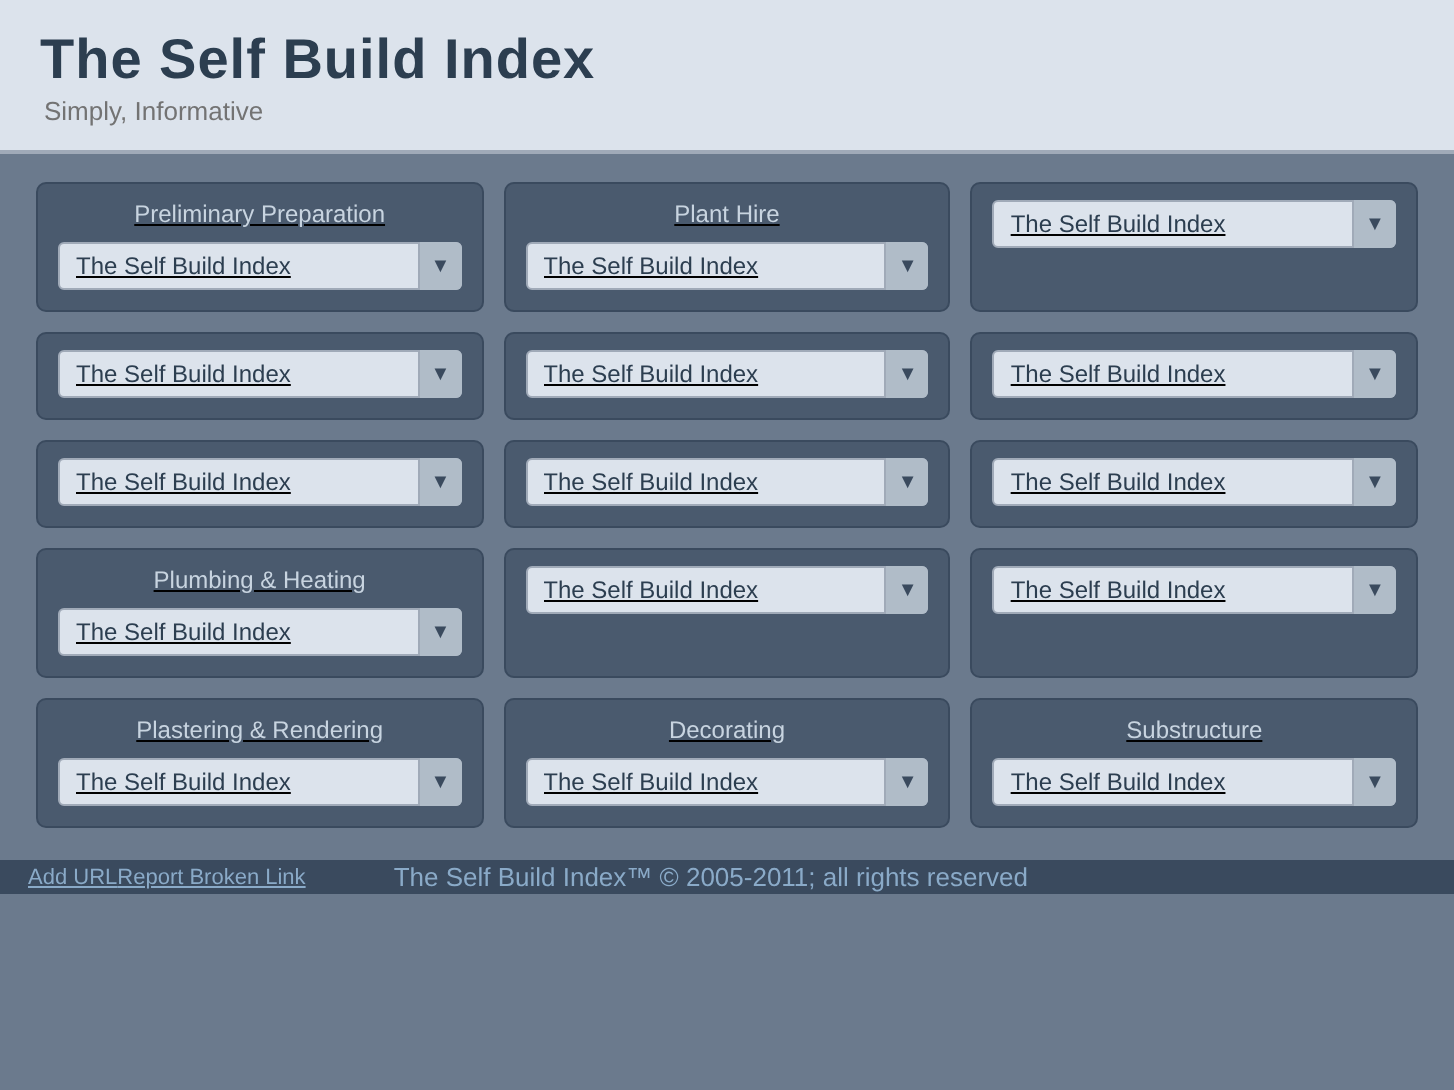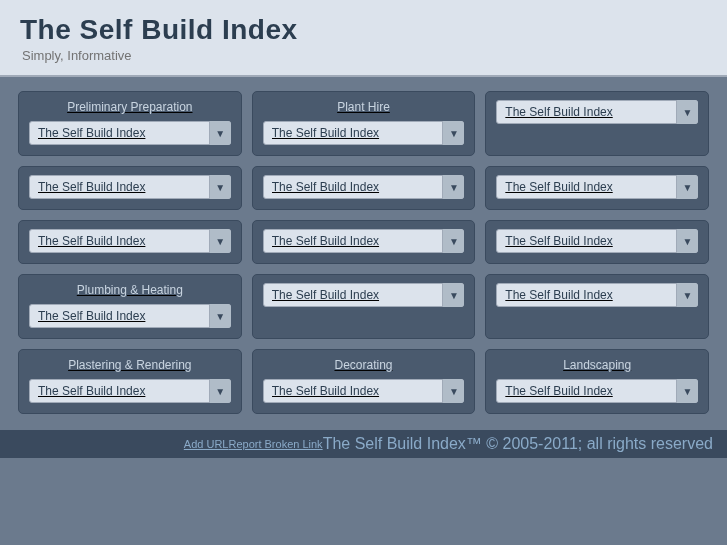--- a/index.html
+++ b/index.html
@@ -91,36 +91,37 @@
       align-items: center;
       justify-content: center;
       pointer-events: none;
       font-size: 10px;
       color: #3a4a5e;
     }
 
     
     #footer {
       background: #3a4a5e;
-      height: 28px;
+      height: 17px;
       display: flex;
       align-items: center;
-      justify-content: flex-end;
+      justify-content: flex-start;
       padding: 0 14px;
       margin-top: 8px;
     }
     .footer-link {
       font-size: 11px;
       color: #8aaac8;
       text-decoration: underline;
       cursor: pointer;
     }
     .footer-copy {
-      font-size: 16px;
+      font-size: 13px;
       color: #8aaac8;
+      margin-left: 44px;
     }
   </style>
 </head>
 <body>
 
 <div id="header">
   <h1>The Self Build Index</h1>
   <div class="tagline">Simply, Informative</div>
 </div>
 
@@ -210,21 +211,21 @@
         </div>
       </div>
       <div class="card">
         <div class="card-title">Decorating</div>
         <div class="card-select-wrapper">
           <select class="card-select"><option>The Self Build Index</option></select>
           <div class="card-select-arrow">▼</div>
         </div>
       </div>
       <div class="card">
-        <div class="card-title">Landscaping</div>
+        <div class="card-title">Substructure</div>
         <div class="card-select-wrapper">
           <select class="card-select"><option>The Self Build Index</option></select>
           <div class="card-select-arrow">▼</div>
         </div>
       </div>
     </div>
 </div>
 
 <div id="footer">
   <span class="footer-link">Add URL</span>

